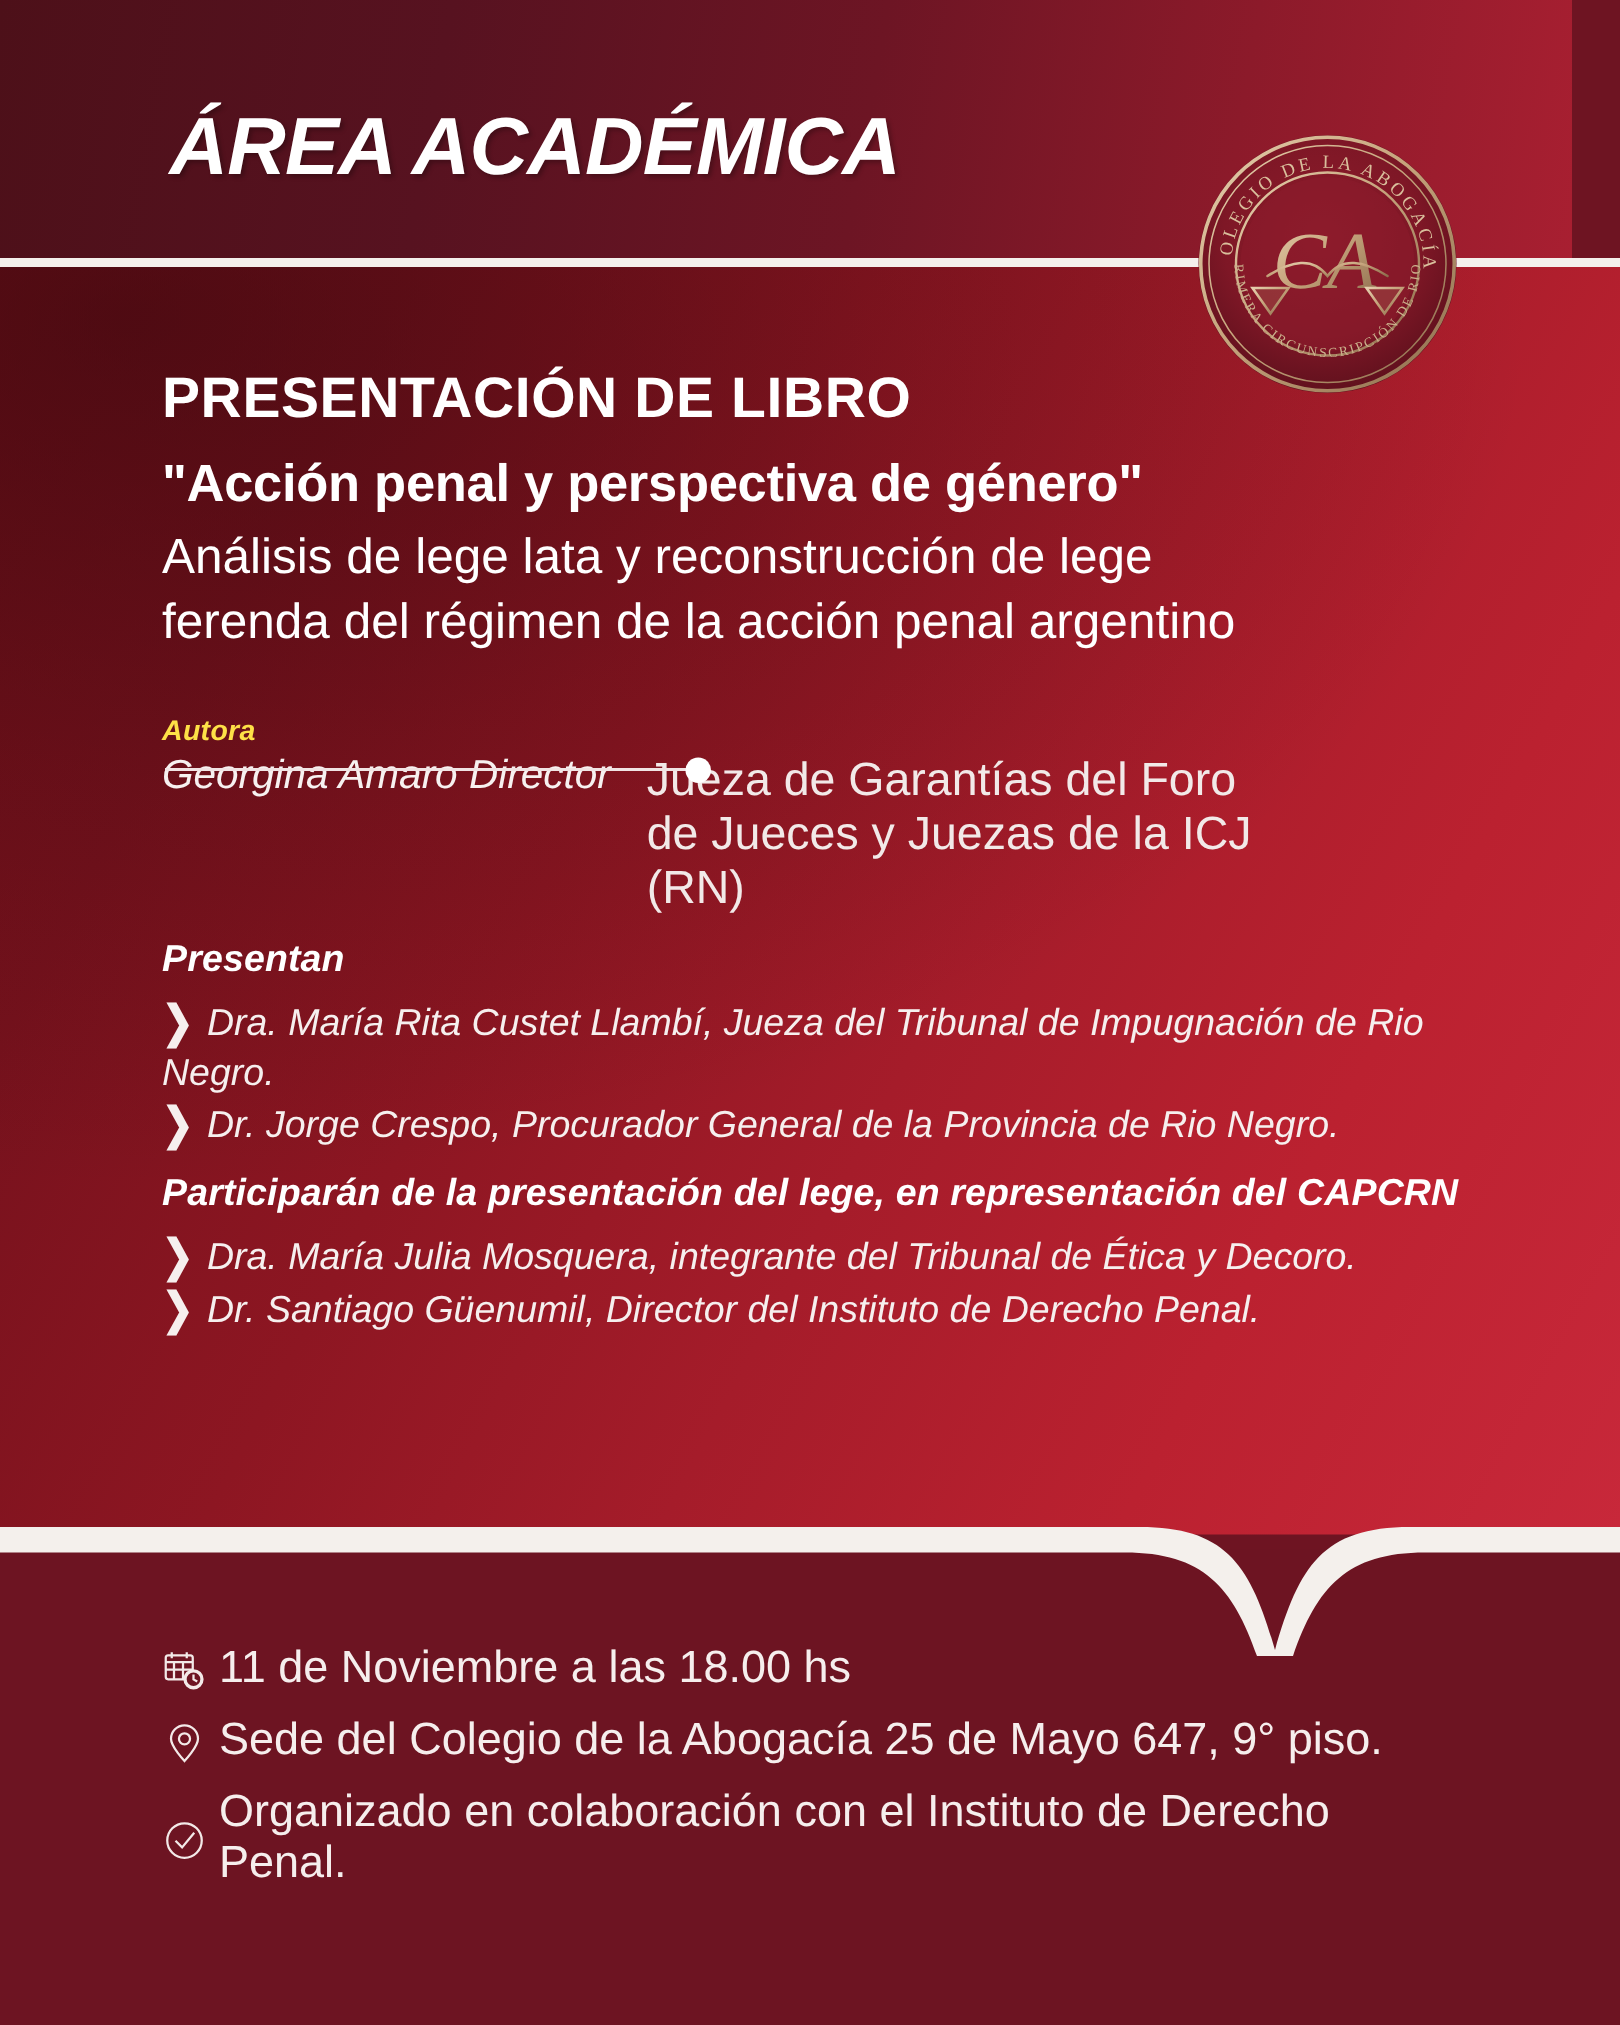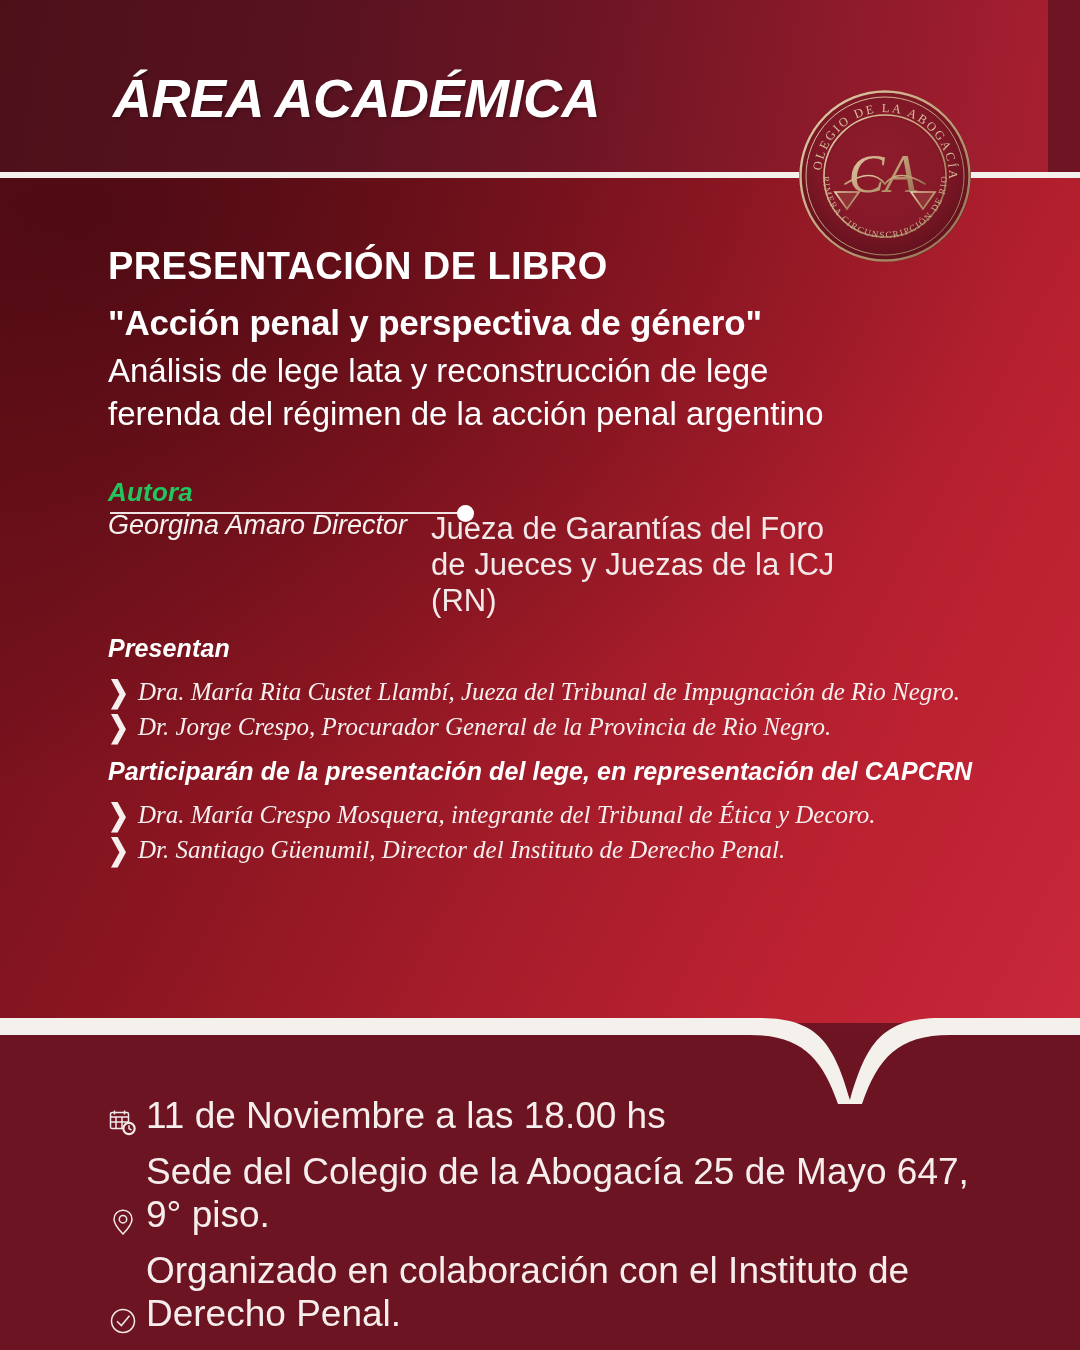--- a/index.html
+++ b/index.html
@@ -102,22 +102,22 @@
     font-weight:300;
     color:#ffffff;
     line-height:1.28;
     margin-top:7px;
     max-width:760px;
   }
 
   
   .autora-block { margin-top:42px; position:relative; }
   .autora-label {
-    font-size:26px; font-weight:700; font-style:italic;
-    color:#22c55e; letter-spacing:0.2px;
+    font-size:19px; font-weight:700; font-style:italic;
+    color:#fde047; letter-spacing:0.2px;
   }
   .autora-row {
     position:relative;
     display:flex; align-items:flex-start;
     margin-top:2px;
   }
   .autora-name {
     font-size:27px; font-style:italic; font-weight:300;
     color:#f7f1f0; white-space:nowrap;
   }
@@ -149,21 +149,20 @@
   }
   .bullet-list { margin-top:12px; }
   .bullet-item {
     font-size:25px;
     font-style:italic;
     font-weight:300;
     color:#f6efee;
     line-height:1.32;
     margin-bottom:2px;
     text-indent:0;
-    font-family:Liberation Serif, serif;
   }
   .chev {
     font-weight:600;
     font-style:normal;
     display:inline-block;
     margin-right:9px;
     transform:scaleY(1.18);
   }
 
   
@@ -181,24 +180,24 @@
     background:#6d1422;
     z-index:2;
   }
   .footer-list {
     position:absolute;
     left:108px; top:1095px;
     width:900px;
     z-index:11;
   }
   .footer-row {
-    display:flex; align-items:flex-end;
+    display:flex; align-items:center;
     margin-bottom:13px;
     color:#f6eeed;
-    font-size:37px;
+    font-size:30px;
     font-weight:300;
     line-height:1.16;
   }
   .footer-icon {
     flex:0 0 auto;
     width:30px; height:30px;
     margin-right:8px; margin-top:4px;
   }
   .footer-icon svg { display:block; width:30px; height:30px; }
   .footer-text { max-width:830px; }
@@ -280,21 +279,21 @@
       <div class="section-head">Presentan</div>
       <div class="bullet-list">
         <div class="bullet-item"><span class="chev">❯</span><span>Dra. María Rita Custet Llambí, Jueza del Tribunal de Impugnación de Rio Negro.</span></div>
         <div class="bullet-item"><span class="chev">❯</span><span>Dr. Jorge Crespo, Procurador General de la Provincia de Rio Negro.</span></div>
       </div>
     </div>
 
     <div class="section">
       <div class="section-head">Participarán de la presentación del lege, en representación del CAPCRN</div>
       <div class="bullet-list">
-        <div class="bullet-item"><span class="chev">❯</span><span>Dra. María Crespo Mosquera, integrante del Tribunal de Ética y Decoro.</span></div>
+        <div class="bullet-item"><span class="chev">❯</span><span>Dra. María Julia Mosquera, integrante del Tribunal de Ética y Decoro.</span></div>
         <div class="bullet-item"><span class="chev">❯</span><span>Dr. Santiago Güenumil, Director del Instituto de Derecho Penal.</span></div>
       </div>
     </div>
 
   </div>
 
   <div class="footer"></div>
 
   <div class="divider">
     <svg viewBox="0 0 1080 110" preserveAspectRatio="none" aria-hidden="true">

